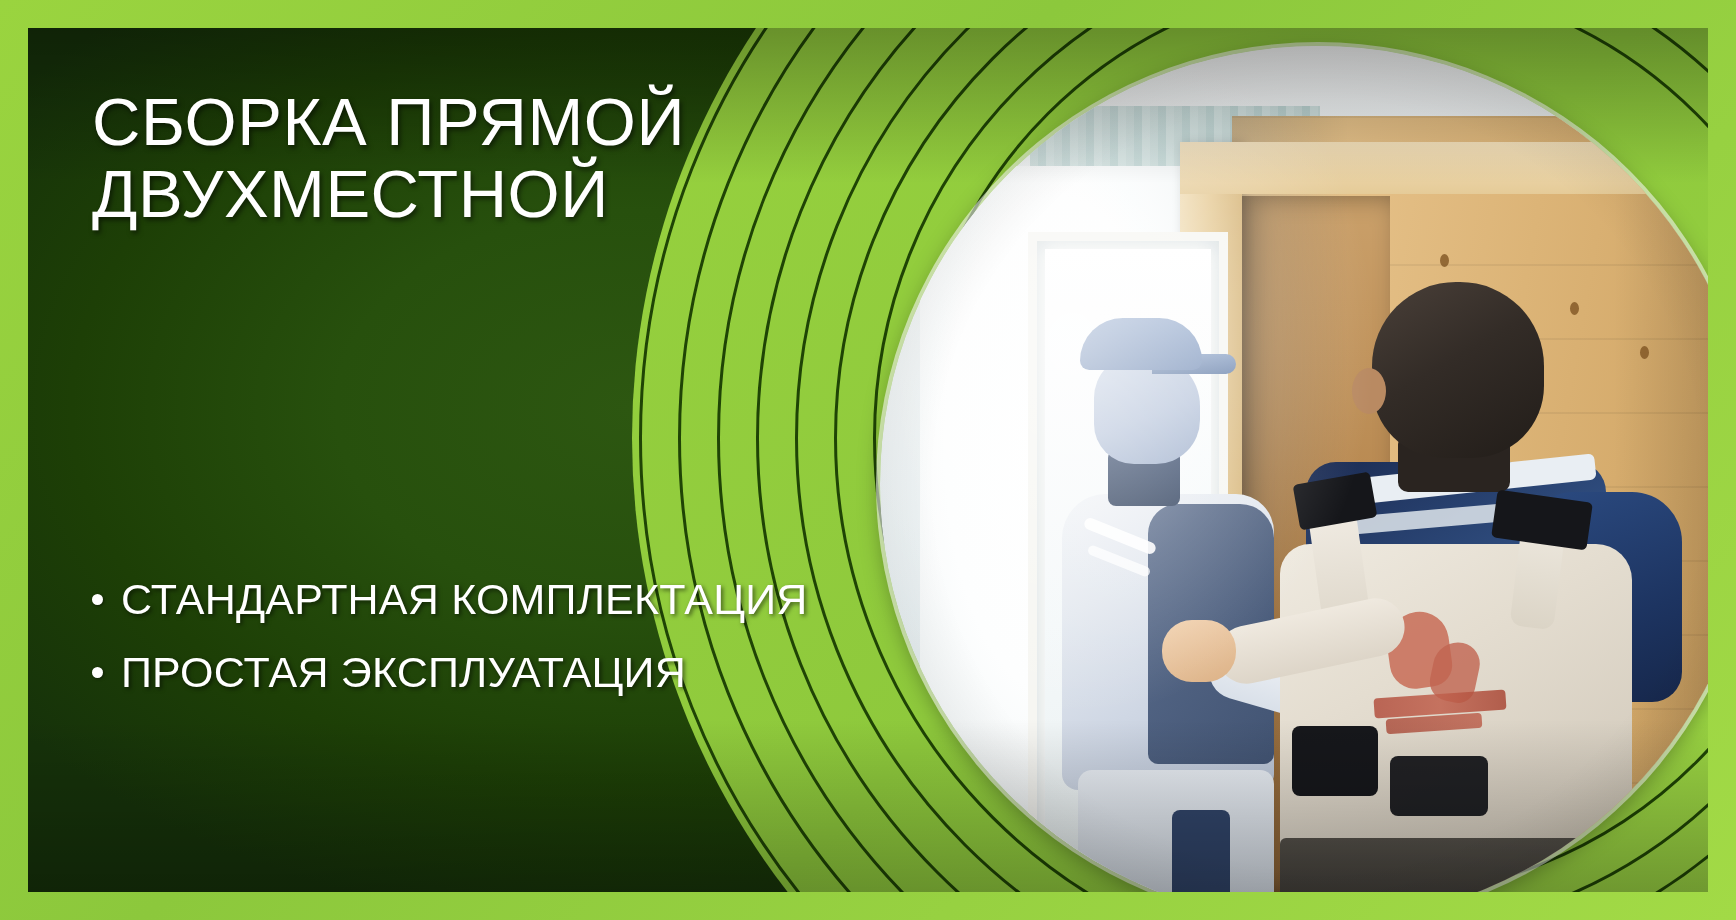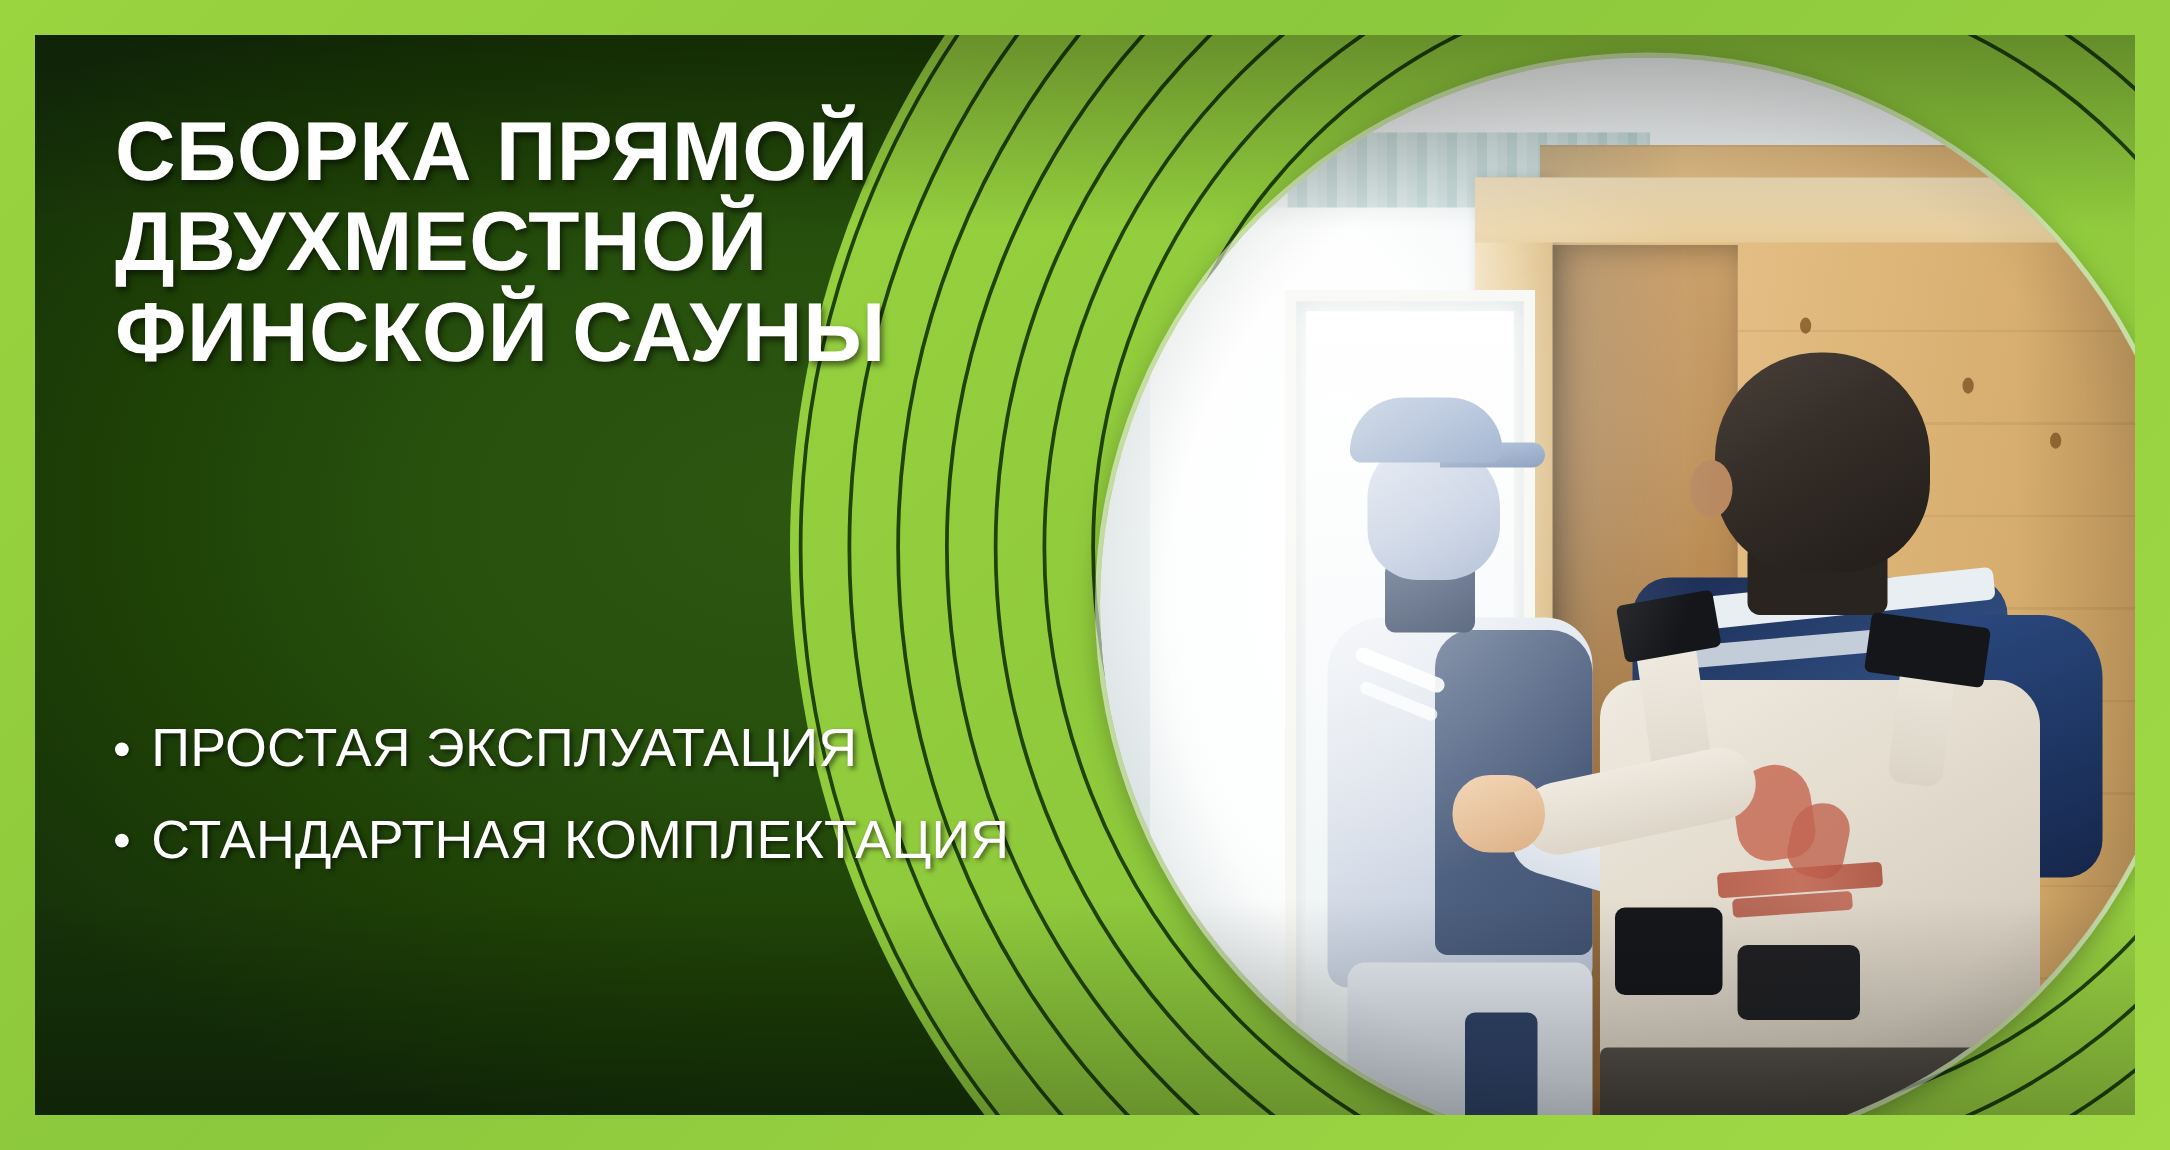--- a/index.html
+++ b/index.html
@@ -265,21 +265,21 @@
     height:100%;
     z-index:6;
   }
   .headline{
     position:absolute;
     left:28px;
     top:38px;
     width:740px;
     color:#ffffff;
     font-size:67px;
-    font-weight:bold;
+    font-weight:normal;
     line-height:1.08;
     letter-spacing:.5px;
     text-transform:uppercase;
     text-shadow:2px 3px 5px rgba(0,0,0,.55);
     margin-top:20px;
   }
   .headline .ln{display:block;white-space:nowrap;}
 
   .bullets{
     position:absolute;
@@ -402,29 +402,28 @@
 
         <div class="ph-light"></div>
         <div class="ph-vig"></div>
       </div>
     </div>
 
     <div class="content">
       <h1 class="headline">
         <span class="ln">СБОРКА ПРЯМОЙ</span>
         <span class="ln">ДВУХМЕСТНОЙ</span>
-        <span class="ln">ФИНСКОЙ САУНЫ</span>
       </h1>
 
       <ul class="bullets">
+        <li>
+          <span class="dot"></span>
+          <span class="btext">СТАНДАРТНАЯ КОМПЛЕКТАЦИЯ</span>
+        </li>
         <li>
           <span class="dot"></span>
           <span class="btext">ПРОСТАЯ ЭКСПЛУАТАЦИЯ</span>
         </li>
-        <li>
-          <span class="dot"></span>
-          <span class="btext">СТАНДАРТНАЯ КОМПЛЕКТАЦИЯ</span>
-        </li>
       </ul>
     </div>
 
   </div>
 </div>
 
 </body></html>

